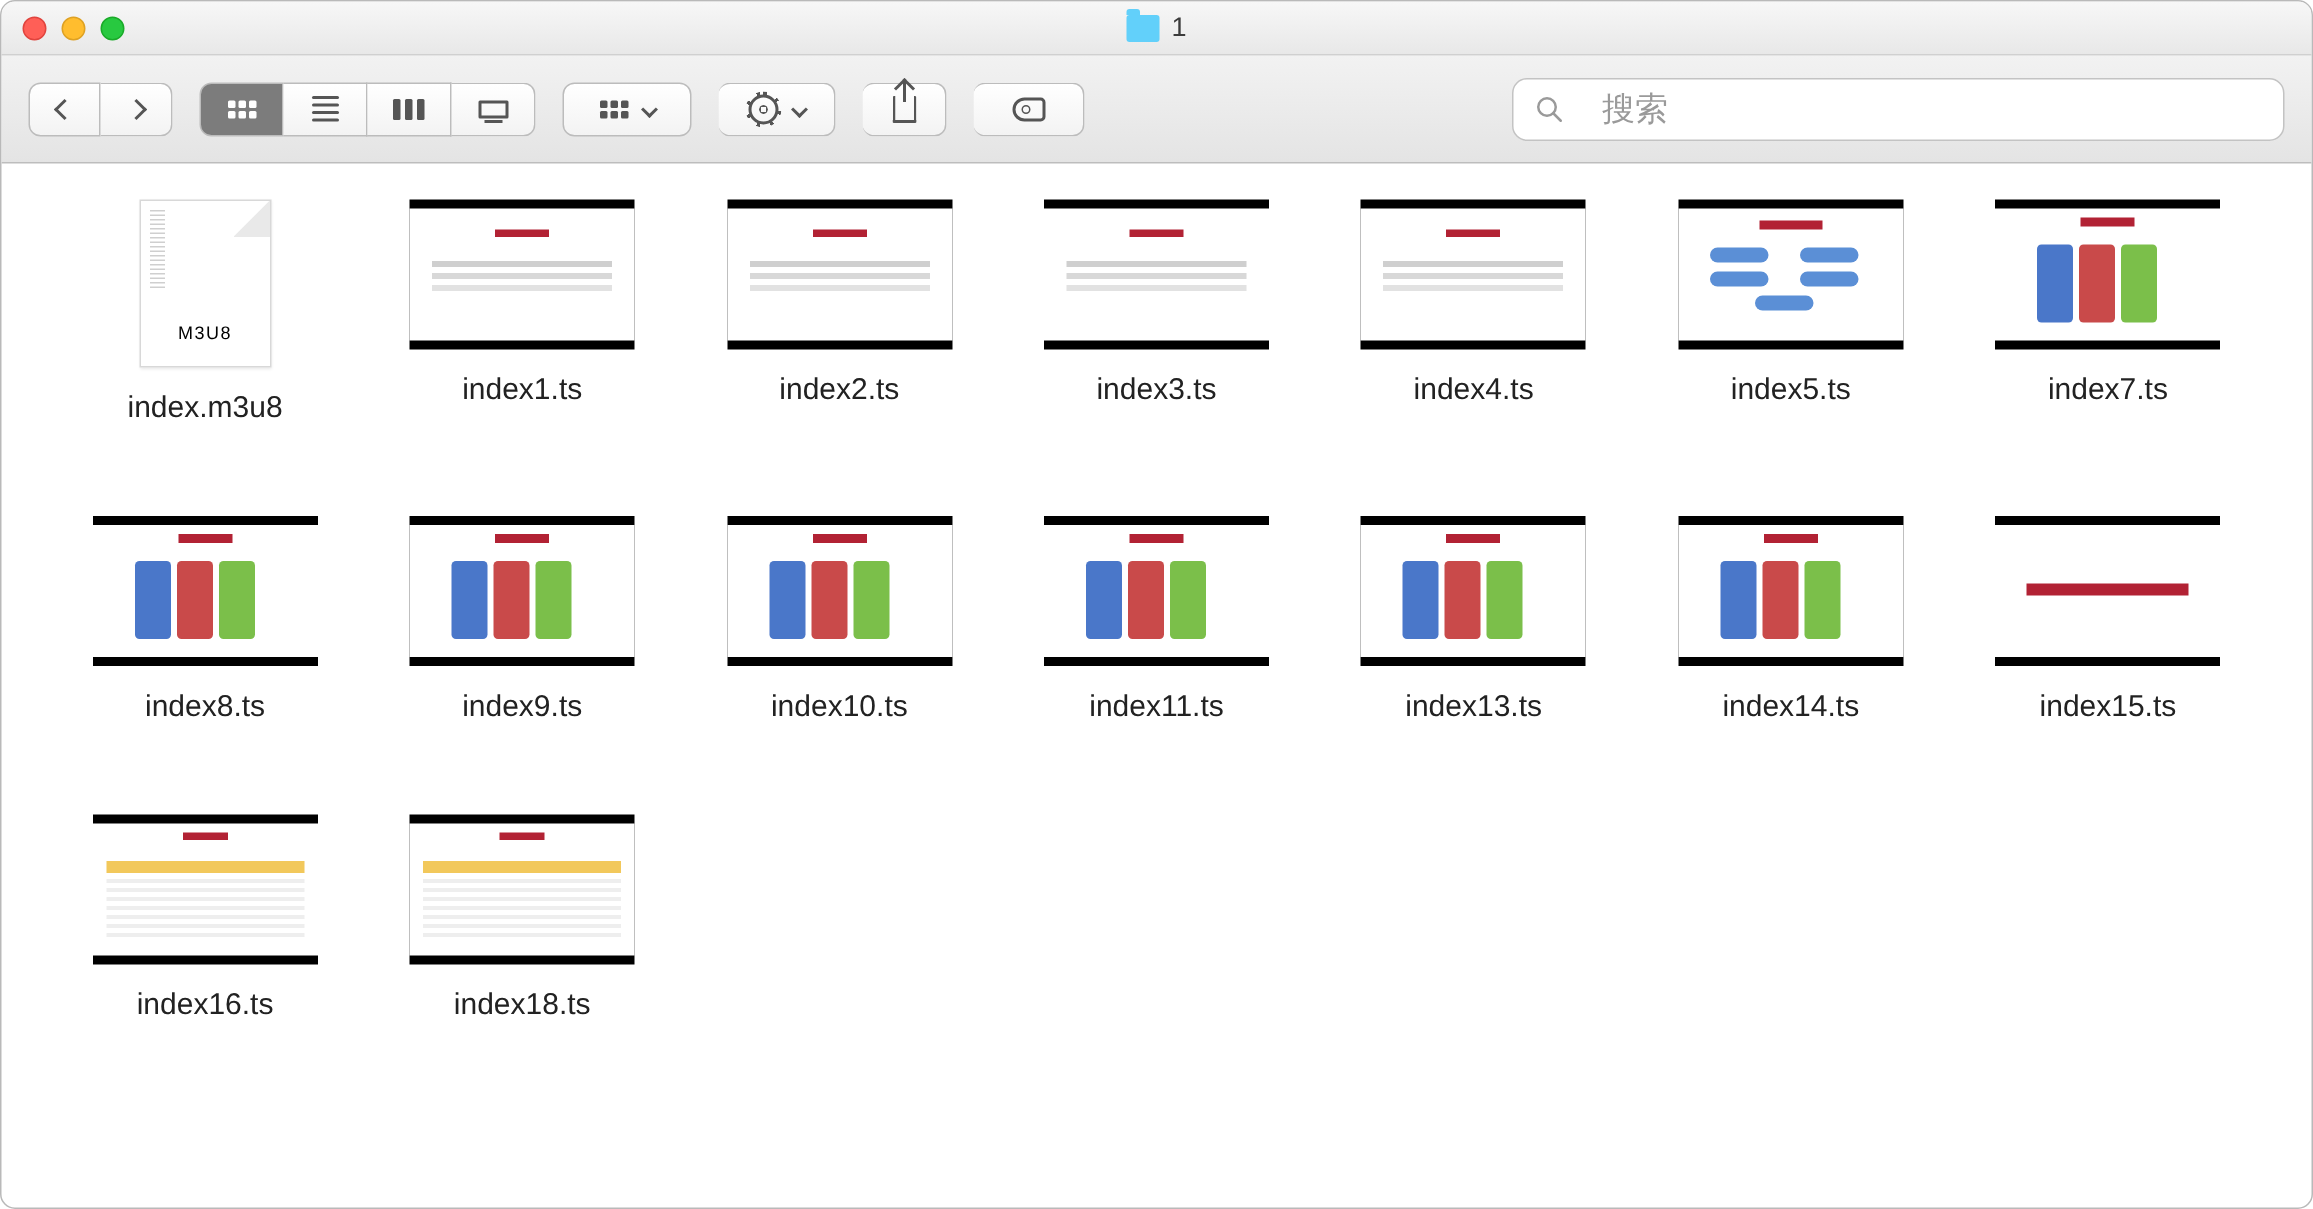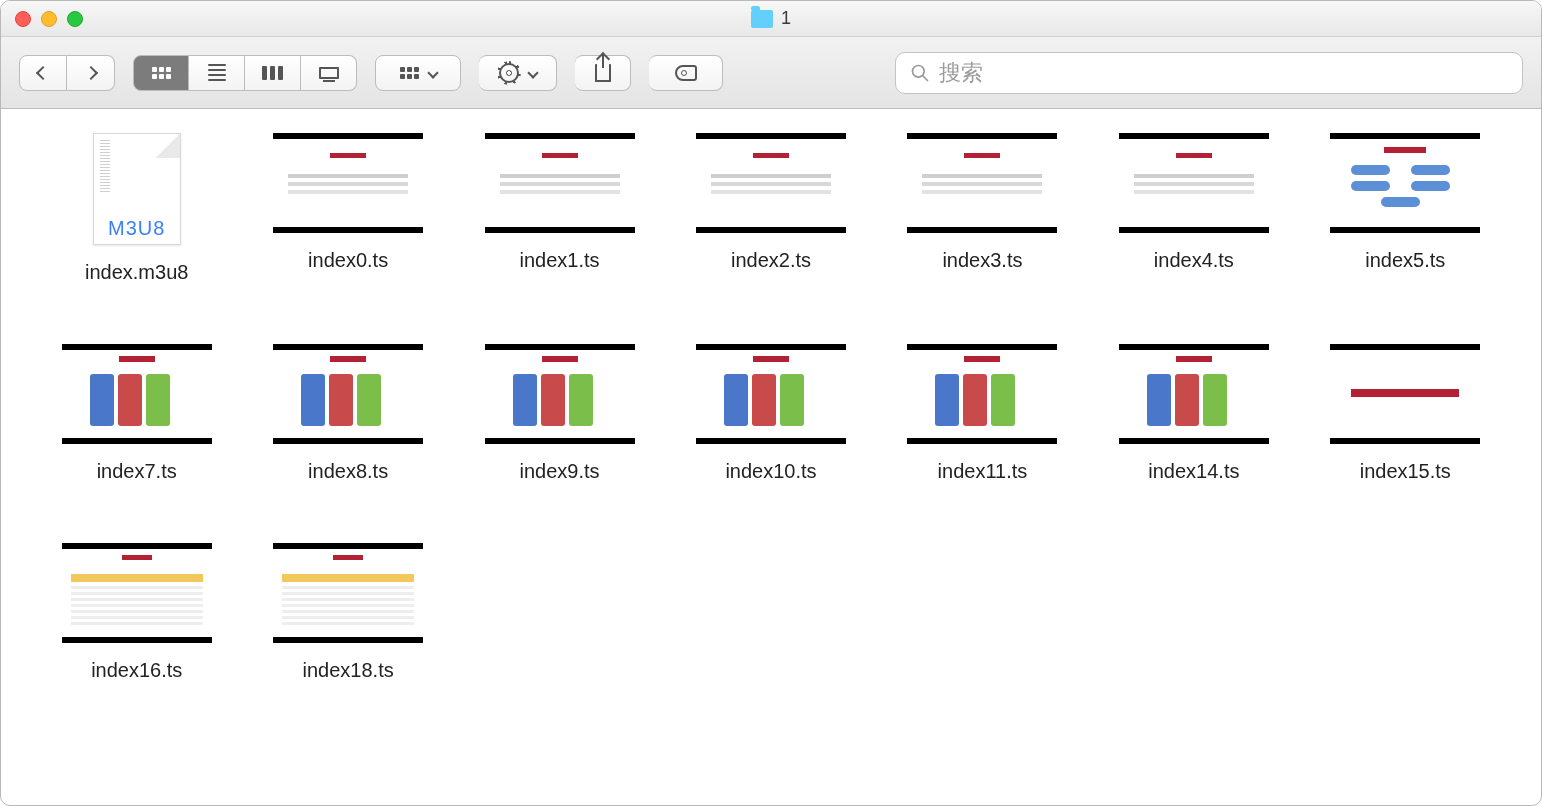--- a/index.html
+++ b/index.html
@@ -44,32 +44,32 @@
      conic-gradient(currentColor 0 12deg, transparent 12deg 48deg, currentColor 48deg 60deg, transparent 60deg 96deg, currentColor 96deg 108deg, transparent 108deg 144deg, currentColor 144deg 156deg, transparent 156deg 192deg, currentColor 192deg 204deg, transparent 204deg 240deg, currentColor 240deg 252deg, transparent 252deg 288deg, currentColor 288deg 300deg, transparent 300deg 336deg, currentColor 336deg 348deg, transparent 348deg 360deg);
      -webkit-mask: radial-gradient(circle, transparent 9px, #000 9px); mask: radial-gradient(circle, transparent 9px, #000 9px); }
   .icon-gear::after { content: ""; position: absolute; inset: 5px; border-radius: 50%; background: currentColor; -webkit-mask: radial-gradient(circle, transparent 2px, #000 2px); mask: radial-gradient(circle, transparent 2px, #000 2px); }
   .icon-share { width: 16px; height: 18px; border: 2px solid currentColor; border-top: none; position: relative; border-radius: 1px; }
   .icon-share::before { content: ""; position: absolute; left: 50%; top: -10px; width: 2px; height: 14px; background: currentColor; transform: translateX(-50%); }
   .icon-share::after { content: ""; position: absolute; left: 50%; top: -10px; width: 8px; height: 8px; border-left: 2px solid currentColor; border-top: 2px solid currentColor; transform: translateX(-50%) rotate(45deg); }
   .icon-tag { width: 22px; height: 16px; border: 2px solid currentColor; border-radius: 10px 4px 4px 10px; position: relative; }
   .icon-tag::after { content: ""; position: absolute; left: 4px; top: 50%; width: 4px; height: 4px; border: 1.5px solid currentColor; border-radius: 50%; transform: translateY(-50%); }
 
   .search-wrap { flex: 1; display: flex; justify-content: flex-end; }
-  .search { width: 628px; height: 42px; border: 1px solid #c3c3c3; border-radius: 10px; background: #fff; display: flex; align-items: center; padding: 0 14px; gap: 9px; color: #9a9a9a; font-size: 22px; }
+  .search { width: 515px; height: 42px; border: 1px solid #c3c3c3; border-radius: 10px; background: #fff; display: flex; align-items: center; padding: 0 14px; gap: 25px; color: #9a9a9a; font-size: 22px; }
   .search svg { flex: 0 0 auto; }
 
   .content { flex: 1; overflow: auto; padding: 24px 40px 20px 40px; display: grid; grid-template-columns: repeat(7, 1fr); column-gap: 20px; row-gap: 60px; align-content: start; }
   .item { display: flex; flex-direction: column; align-items: center; gap: 16px; }
   .item .name { font-size: 20px; color: #222; text-align: center; white-space: nowrap; }
 
   .thumb-doc { width: 88px; height: 112px; background: #fff; border: 1px solid #d8d8d8; position: relative; box-shadow: 0 1px 2px rgba(0,0,0,.1); font-size: 10px; color: #888; display: flex; flex-direction: column; }
   .thumb-doc .fold { position: absolute; top: 0; right: 0; width: 24px; height: 24px; background: linear-gradient(135deg, transparent 48%, #e9e9e9 50%); }
   .thumb-doc .lines { position: absolute; top: 6px; left: 6px; width: 10px; display: flex; flex-direction: column; gap: 2px; }
   .thumb-doc .lines span { height: 1px; background: #cfcfcf; }
-  .thumb-doc .ext { margin-top: auto; text-align: center; font-size: 20px; color: #3b82f6; padding-bottom: 4px; letter-spacing: 1px; }
+  .thumb-doc .ext { margin-top: auto; text-align: center; font-size: 12px; color: #000000; padding-bottom: 15px; letter-spacing: 1px; }
 
   .thumb-video { width: 150px; height: 100px; background: #000; padding: 6px 0; display: flex; flex-direction: column; }
   .thumb-video .screen { flex: 1; background: #fff; position: relative; overflow: hidden; }
   .screen.kind-text::before { content: ""; position: absolute; left: 10%; right: 10%; top: 40%; height: 4px; background: #cfcfcf; box-shadow: 0 8px 0 #d8d8d8, 0 16px 0 #e2e2e2; }
   .screen.kind-text::after { content: ""; position: absolute; left: 38%; right: 38%; top: 16%; height: 5px; background: #b22234; }
   .screen.kind-flow { background: #fff; }
   .screen.kind-flow .pill { position: absolute; height: 10px; border-radius: 5px; background: #5b8fd6; }
   .screen.kind-flow .t { top: 8px; left: 36%; width: 28%; height: 6px; background: #b22234; border-radius: 0; }
   .screen.kind-flow .p1 { top: 26px; left: 14%; width: 26%; }
   .screen.kind-flow .p2 { top: 26px; left: 54%; width: 26%; }
@@ -205,26 +205,20 @@
           </div>
           <div class="fold"></div>
           <div class="ext">M3U8</div>
         </div>
         <div class="name">index.m3u8</div>
       </div>
       <div class="item">
         <div class="thumb-video">
           <div class="screen kind-text"></div>
         </div>
-        <div class="name">index0.ts</div>
-      </div>
-      <div class="item">
-        <div class="thumb-video">
-          <div class="screen kind-text"></div>
-        </div>
         <div class="name">index1.ts</div>
       </div>
       <div class="item">
         <div class="thumb-video">
           <div class="screen kind-text"></div>
         </div>
         <div class="name">index2.ts</div>
       </div>
       <div class="item">
         <div class="thumb-video">
@@ -308,20 +302,31 @@
       </div>
       <div class="item">
         <div class="thumb-video">
           <div class="screen kind-boxes">
             <div class="t"></div>
             <div class="bx b1"></div>
             <div class="bx b2"></div>
             <div class="bx b3"></div>
           </div>
         </div>
+        <div class="name">index13.ts</div>
+      </div>
+      <div class="item">
+        <div class="thumb-video">
+          <div class="screen kind-boxes">
+            <div class="t"></div>
+            <div class="bx b1"></div>
+            <div class="bx b2"></div>
+            <div class="bx b3"></div>
+          </div>
+        </div>
         <div class="name">index14.ts</div>
       </div>
       <div class="item">
         <div class="thumb-video">
           <div class="screen kind-title"></div>
         </div>
         <div class="name">index15.ts</div>
       </div>
       <div class="item">
         <div class="thumb-video">

